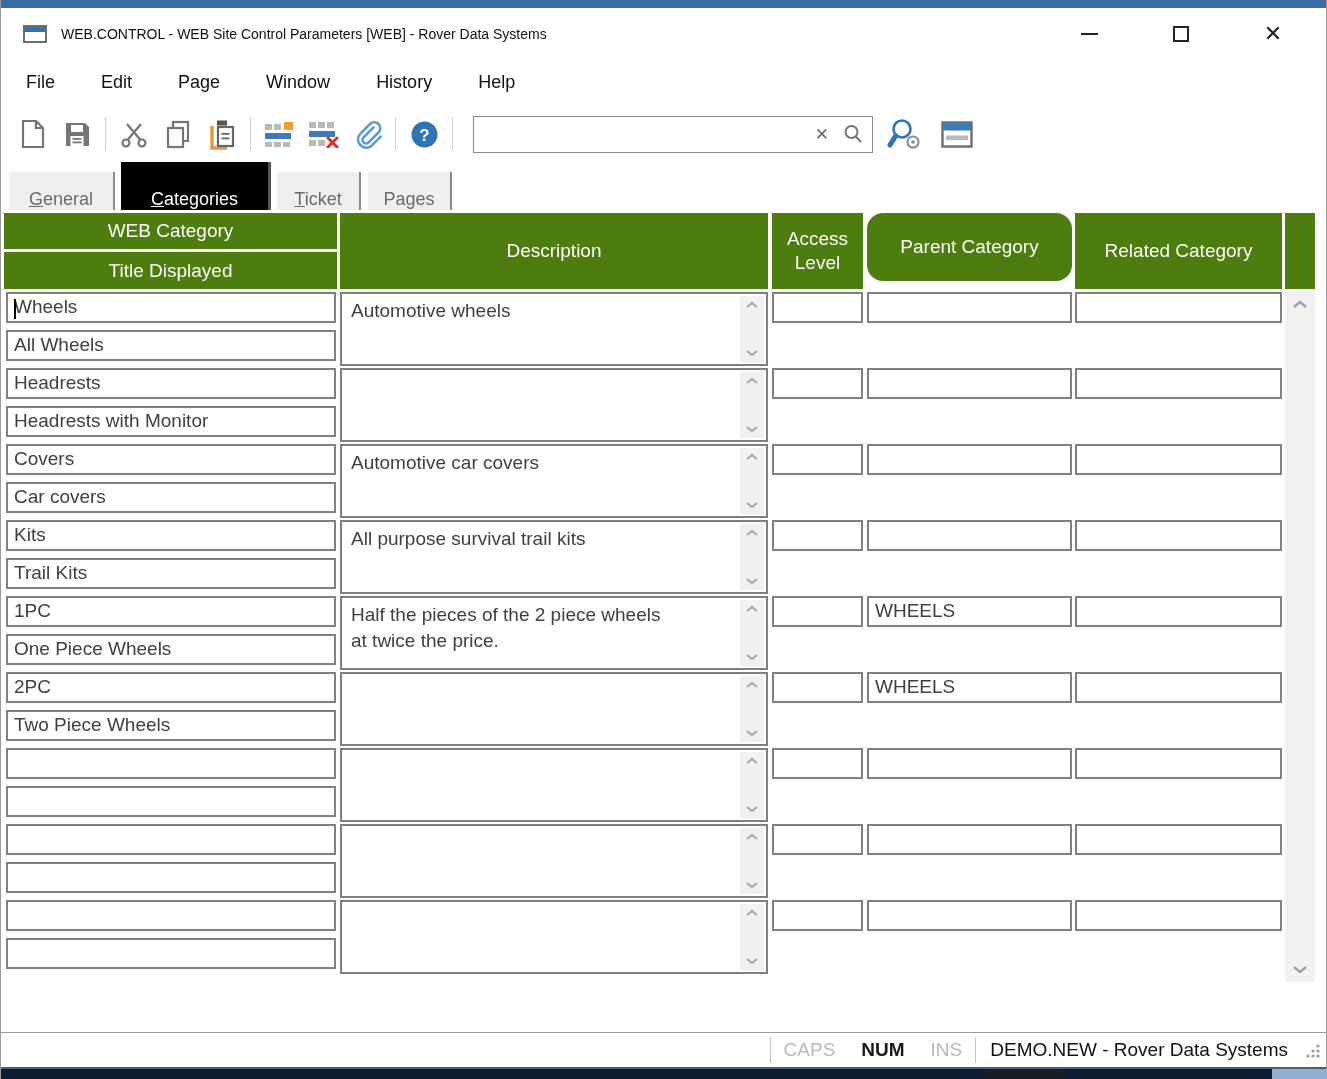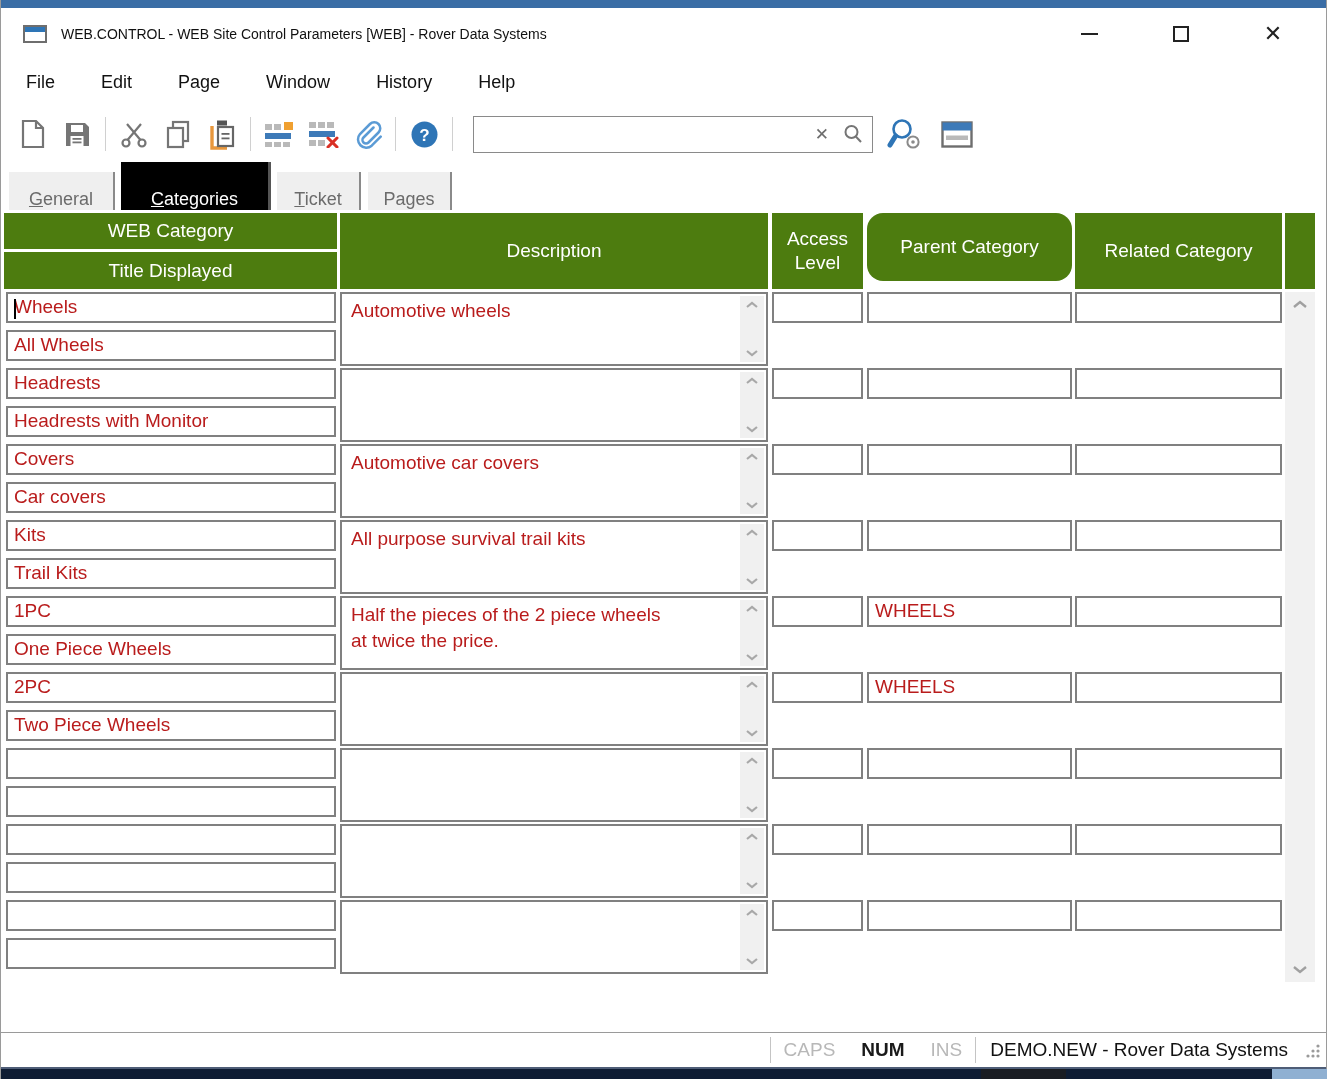--- a/index.html
+++ b/index.html
@@ -59,21 +59,21 @@
   .h-webcat-top { left:3px; width:333px; top:0; height:36px; }
   .h-webcat-bot { left:3px; width:333px; top:39px; height:37px; }
   .h-desc   { left:339px; width:428px; top:0; height:76px; }
   .h-access { left:771px; width:91px;  top:0; height:76px; padding:0 6px; }
   .h-parent { left:866px; width:205px; top:0; height:68px;border-radius:16px; }
   .h-related{ left:1074px; width:207px; top:0; height:76px; }
   .h-scroll { left:1284px; width:30px; top:0; height:76px; }
 
   .rows { position:absolute; left:0; top:79px; width:100%; }
   .row-group { position:relative; height:76px; }
-  .cell { position:absolute; background:#fff; border:2px solid #808080; font-size:19px; color:#b91c1c; }
+  .cell { position:absolute; background:#fff; border:2px solid #808080; font-size:19px; color:#404040; }
   .input { height:31px; padding:2px 6px; white-space:nowrap; overflow:hidden; }
   .web-cat   { left:5px; top:0;  width:330px; }
   .title-disp{ left:5px; top:38px; width:330px; }
   .desc { left:339px; top:0; width:428px; height:74px; padding:4px 32px 4px 9px; overflow:hidden; }
   .desc .val { white-space:pre; display:block; line-height:1.35; }
   .mini-scroll { position:absolute; right:2px; top:2px; bottom:2px; width:24px; background:#f0f0f0;
     display:flex; flex-direction:column; justify-content:space-between; align-items:center; padding:5px 0; }
   .access { left:771px; top:0; width:91px; }
   .parent { left:866px; top:0; width:205px; }
   .related{ left:1074px; top:0; width:207px; }

